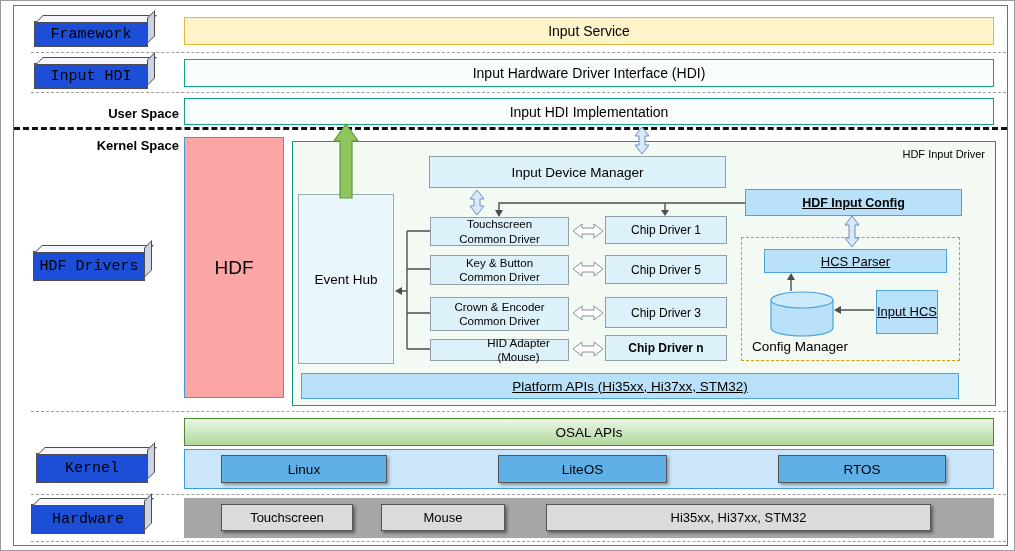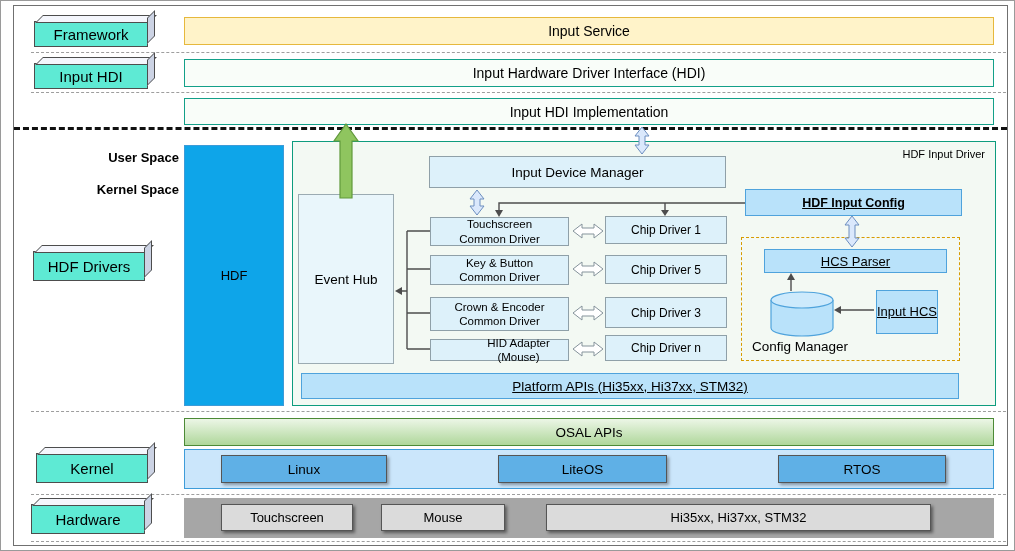--- a/index.html
+++ b/index.html
@@ -9,32 +9,32 @@
     border:1px solid #9a9a9a;box-sizing:border-box;
   }
   .abs{position:absolute;box-sizing:border-box;}
   .center{display:flex;align-items:center;justify-content:center;text-align:center;}
   
   .frame{left:12px;top:4px;width:995px;height:541px;border:1px solid #707070;}
   
   .sep{height:0;border-top:1px dashed #9e9e9e;}
   .space-divider{height:0;border-top:3px dashed #111;}
   
-  .box3d{background:#5eead4;border:1px solid #4d4d4d;font-size:15px;}
+  .box3d{background:#1d4ed8;border:1px solid #4d4d4d;font-size:15px;font-family:Liberation Mono, monospace;}
   .box3d::before{content:"";position:absolute;left:0;top:-7px;width:100%;height:6px;
     background:#f4f6fc;border:1px solid #4d4d4d;transform:skewX(-45deg);transform-origin:bottom left;}
   .box3d::after{content:"";position:absolute;top:-4px;right:-8px;width:6px;height:100%;
     background:#ccd3e4;border:1px solid #4d4d4d;transform:skewY(-45deg);transform-origin:top left;}
   
   .bar{font-size:14px;}
   .bar-yellow{background:#fff3c9;border:1px solid #e6b83c;}
   .bar-teal{background:#f9fdf9;border:1px solid #13a089;}
-  .space-label{font-weight:bold;font-size:13px;text-align:right;margin-top:44px;}
+  .space-label{font-weight:bold;font-size:13px;text-align:right;}
   
-  .hdf-box{background:#0ea5e9;border:1px solid #3c9bd8;font-size:13px;margin-top:8px;}
+  .hdf-box{background:#fca5a5;border:1px solid #3c9bd8;font-size:19px;}
   .driver-container{background:#f3f9f3;border:1.5px solid #0e9c7e;}
   .driver-title{font-size:11px;}
   .eventhub{background:#e9f6fb;border:1px solid #9babb2;font-size:13.5px;}
   .paleblue{background:#ddf1fa;border:1px solid #8fa0a8;}
   .blue{background:#b9e2fa;border:1px solid #4fa3dc;text-decoration:underline;}
   .idm{font-size:13.5px;}
   .cdrv{font-size:11.5px;white-space:pre-line;line-height:1.25;}
   .chip{font-size:12px;}
   .cfgbox{border:1.5px dashed #d79b00;}
   .cfg-label{position:absolute;left:10px;bottom:6px;font-size:13.5px;}
@@ -112,21 +112,21 @@
 Common Driver</div>
   <div class="abs paleblue cdrv center" style="left:429px;top:254px;width:139px;height:30px;">Key &amp; Button
 Common Driver</div>
   <div class="abs paleblue cdrv center" style="left:429px;top:296px;width:139px;height:34px;">Crown &amp; Encoder
 Common Driver</div>
   <div class="abs paleblue cdrv center" style="left:429px;top:338px;width:139px;height:22px;padding-left:38px;">HID Adapter (Mouse)</div>
 
   <div class="abs paleblue chip center" style="left:604px;top:215px;width:122px;height:28px;">Chip Driver 1</div>
   <div class="abs paleblue chip center" style="left:604px;top:254px;width:122px;height:29px;">Chip Driver 5</div>
   <div class="abs paleblue chip center" style="left:604px;top:296px;width:122px;height:31px;">Chip Driver 3</div>
-  <div class="abs paleblue chip center" style="left:604px;top:334px;width:122px;height:26px;">Chip Driver n</div>
+  <div class="abs paleblue chip center" style="left:604px;top:334px;width:122px;height:26px;font-weight:bold;">Chip Driver n</div>
 
   <div class="abs blue center" style="left:744px;top:188px;width:217px;height:27px;font-size:12.5px;font-weight:bold;">HDF Input Config</div>
 
   <div class="abs cfgbox" style="left:740px;top:236px;width:219px;height:124px;">
     <div class="cfg-label">Config Manager</div>
   </div>
   <div class="abs blue hcs center" style="left:763px;top:248px;width:183px;height:24px;">HCS Parser</div>
   <div class="abs center" style="left:770px;top:303px;width:62px;height:22px;font-size:13px;">HCB</div>
   <div class="abs blue inputhcs center" style="left:875px;top:289px;width:62px;height:44px;">Input HCS</div>
 

